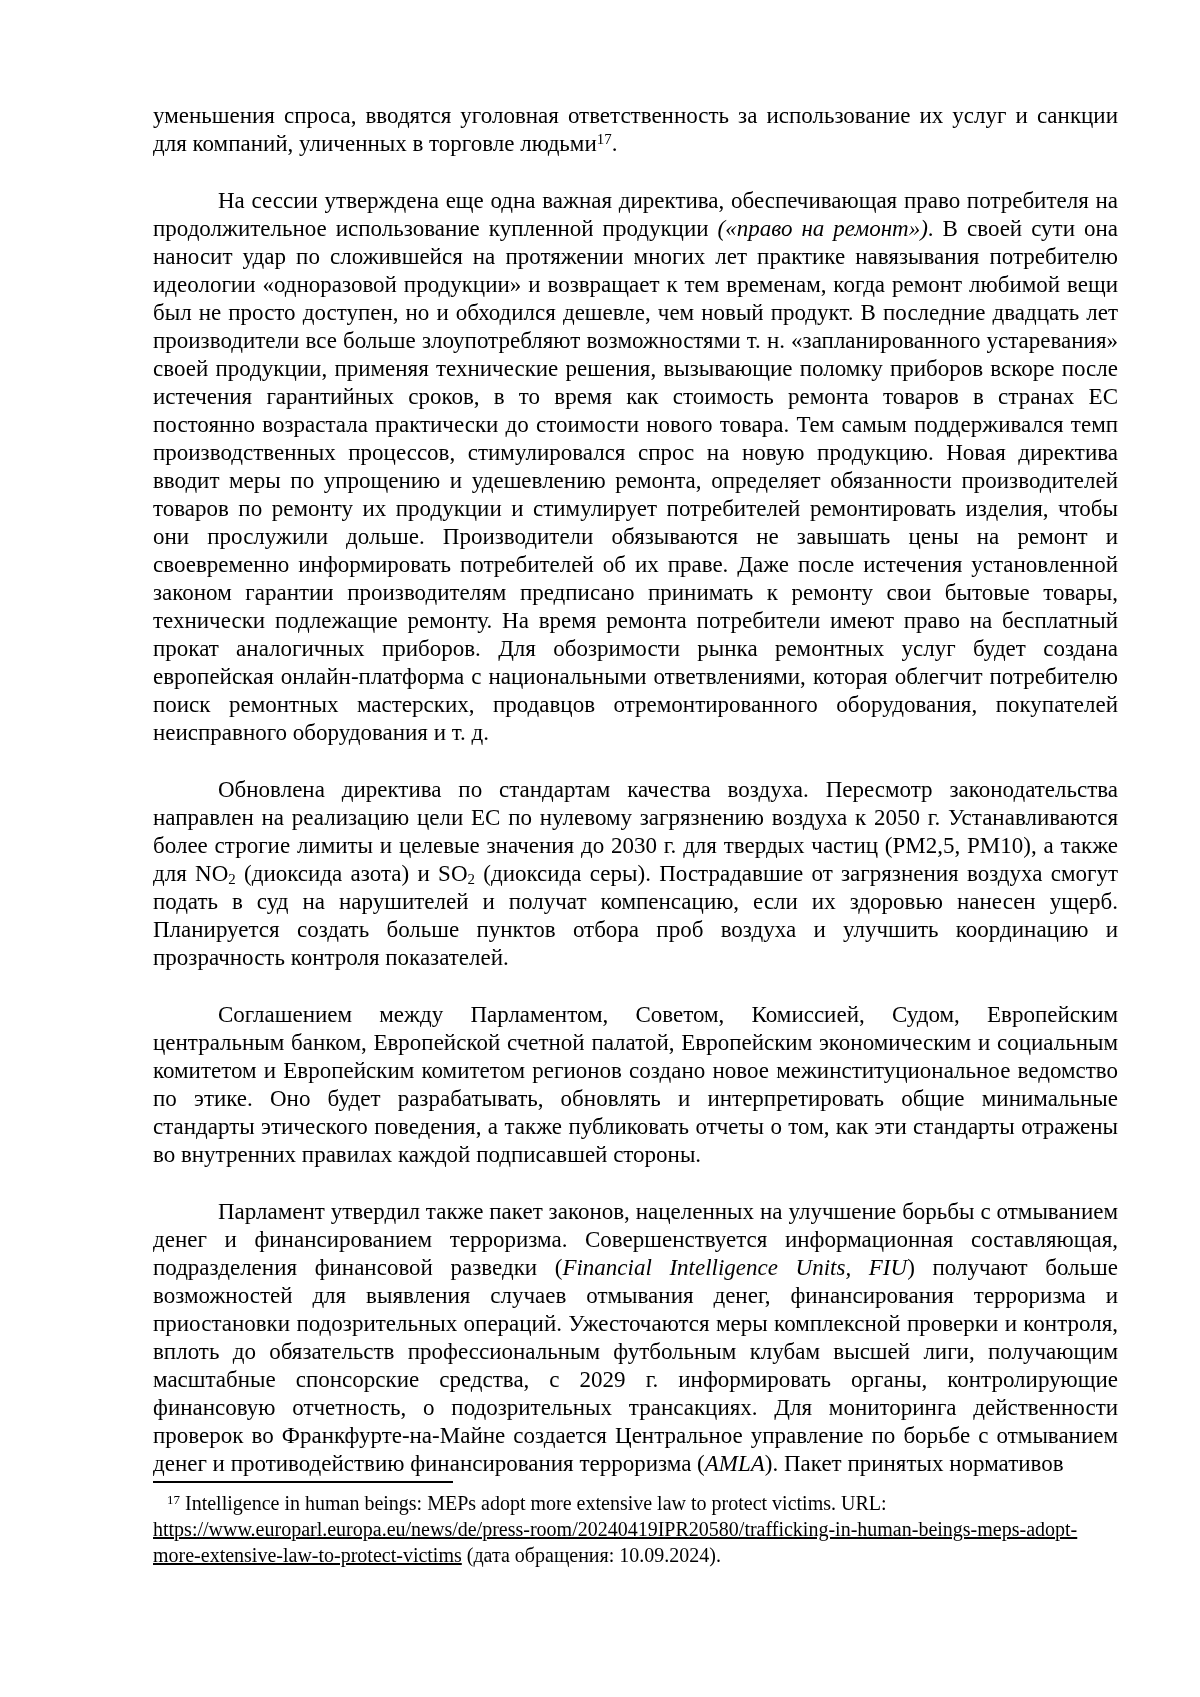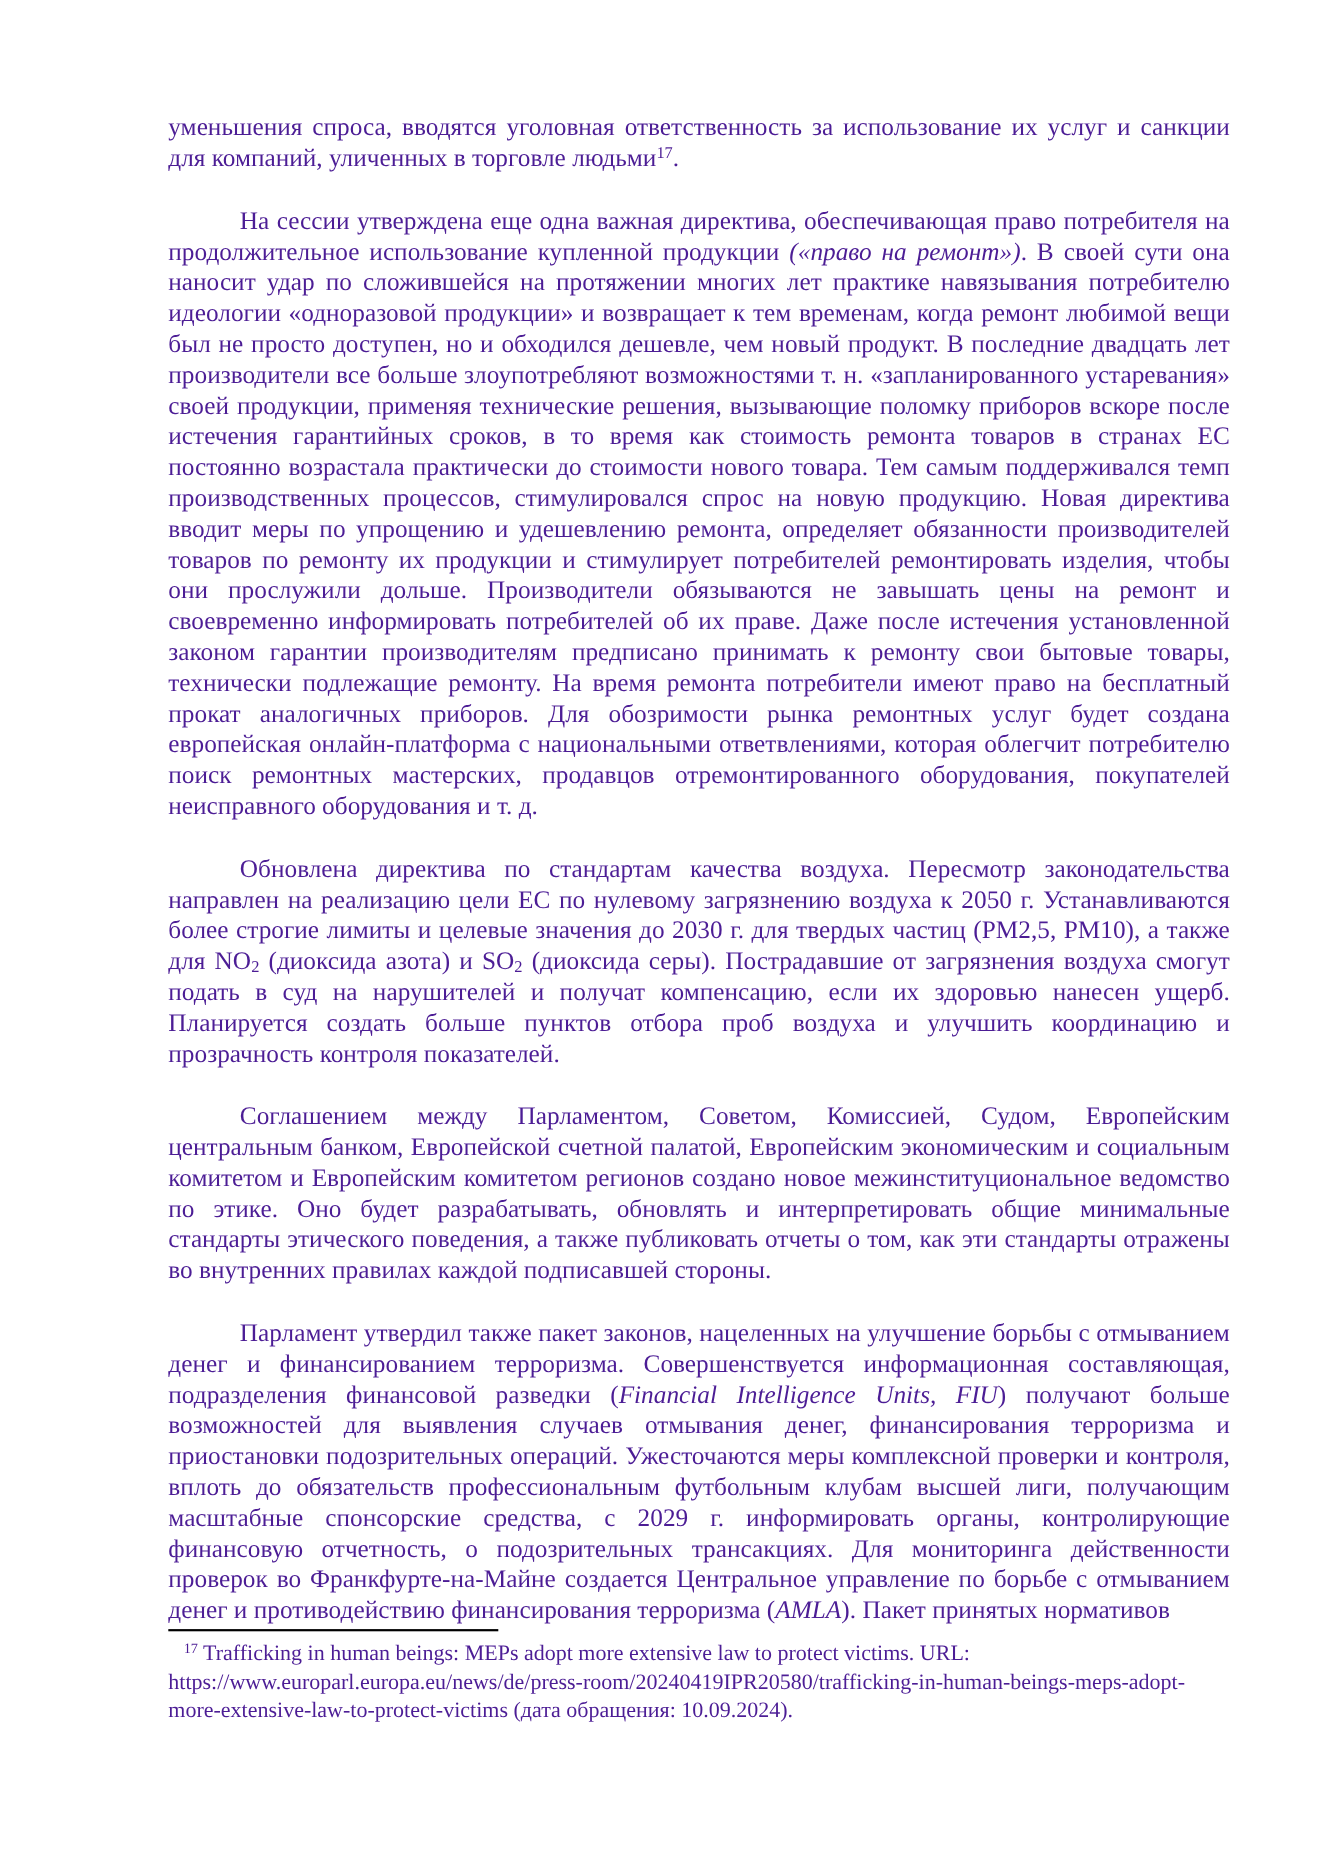--- a/index.html
+++ b/index.html
@@ -5,21 +5,21 @@
   html, body {
     margin: 0;
     padding: 0;
     background: #ffffff;
   }
   .page {
     position: relative;
     width: 1200px;
     height: 1697px;
     background: #ffffff;
-    color: #4c1d95;
+    color: #000000;
     font-family: "Liberation Serif", "DejaVu Serif", serif;
     overflow: hidden;
   }
   .content {
     position: absolute;
     left: 153px;
     top: 102px;
     width: 965px;
     font-size: 23px;
     line-height: 28px;
@@ -63,20 +63,21 @@
     border-top: 2px solid #000000;
     margin: 0 0 7px 0;
   }
   .footnote-text {
     margin: 0;
     padding: 0;
     text-indent: 14px;
     overflow-wrap: break-word;
   }
   .u {
+    text-decoration: underline;
   }
   .page-number {
     position: absolute;
     left: 153px;
     top: 1566px;
     width: 965px;
     text-align: center;
     font-size: 23px;
     line-height: 28px;
   }
@@ -89,17 +90,17 @@
   <div class="content">
     <p class="body-par"><span>уменьшения спроса, вводятся уголовная ответственность за использование их услуг и санкции для компаний, уличенных в торговле людьми</span><sup class="rn">17</sup><span>.</span></p>
     <p class="body-par indent"><span>На сессии утверждена еще одна важная директива, обеспечивающая право потребителя на продолжительное использование купленной продукции </span><i>(«право на ремонт»)</i><span>. В своей сути она наносит удар по сложившейся на протяжении многих лет практике навязывания потребителю идеологии «одноразовой продукции» и возвращает к тем временам, когда ремонт любимой вещи был не просто доступен, но и обходился дешевле, чем новый продукт. В последние двадцать лет производители все больше злоупотребляют возможностями т. н. «запланированного устаревания» своей продукции, применяя технические решения, вызывающие поломку приборов вскоре после истечения гарантийных сроков, в то время как стоимость ремонта товаров в странах ЕС постоянно возрастала практически до стоимости нового товара. Тем самым поддерживался темп производственных процессов, стимулировался спрос на новую продукцию. Новая директива вводит меры по упрощению и удешевлению ремонта, определяет обязанности производителей товаров по ремонту их продукции и стимулирует потребителей ремонтировать изделия, чтобы они прослужили дольше. Производители обязываются не завышать цены на ремонт и своевременно информировать потребителей об их праве. Даже после истечения установленной законом гарантии производителям предписано принимать к ремонту свои бытовые товары, технически подлежащие ремонту. На время ремонта потребители имеют право на бесплатный прокат аналогичных приборов. Для обозримости рынка ремонтных услуг будет создана европейская онлайн-платформа с национальными ответвлениями, которая облегчит потребителю поиск ремонтных мастерских, продавцов отремонтированного оборудования, покупателей неисправного оборудования и т. д.</span></p>
     <p class="body-par indent"><span>Обновлена директива по стандартам качества воздуха. Пересмотр законодательства направлен на реализацию цели ЕС по нулевому загрязнению воздуха к 2050 г. Устанавливаются более строгие лимиты и целевые значения до 2030 г. для твердых частиц (PM2,5, PM10), а также для NO</span><sub class="rn">2</sub><span> (диоксида азота) и SO</span><sub class="rn">2</sub><span> (диоксида серы). Пострадавшие от загрязнения воздуха смогут подать в суд на нарушителей и получат компенсацию, если их здоровью нанесен ущерб. Планируется создать больше пунктов отбора проб воздуха и улучшить координацию и прозрачность контроля показателей.</span></p>
     <p class="body-par indent"><span>Соглашением между Парламентом, Советом, Комиссией, Судом, Европейским центральным банком, Европейской счетной палатой, Европейским экономическим и социальным комитетом и Европейским комитетом регионов создано новое межинституциональное ведомство по этике. Оно будет разрабатывать, обновлять и интерпретировать общие минимальные стандарты этического поведения, а также публиковать отчеты о том, как эти стандарты отражены во внутренних правилах каждой подписавшей стороны.</span></p>
     <p class="body-par indent"><span>Парламент утвердил также пакет законов, нацеленных на улучшение борьбы с отмыванием денег и финансированием терроризма. Совершенствуется информационная составляющая, подразделения финансовой разведки (</span><i>Financial Intelligence Units, FIU</i><span>) получают больше возможностей для выявления случаев отмывания денег, финансирования терроризма и приостановки подозрительных операций. Ужесточаются меры комплексной проверки и контроля, вплоть до обязательств профессиональным футбольным клубам высшей лиги, получающим масштабные спонсорские средства, с 2029 г. информировать органы, контролирующие финансовую отчетность, о подозрительных трансакциях. Для мониторинга действенности проверок во Франкфурте-на-Майне создается Центральное управление по борьбе с отмыванием денег и противодействию финансирования терроризма (</span><i>AMLA</i><span>). Пакет принятых нормативов</span></p>
   </div>
 
   <div class="footnote-block">
     <div class="footnote-rule"></div>
-    <p class="footnote-text"><sup class="rn">17</sup><span> Trafficking in human beings: MEPs adopt more extensive law to protect victims. URL: </span><span class="u">https://www.europarl.europa.eu/news/de/press-room/20240419IPR20580/trafficking-in-human-beings-meps-adopt-more-extensive-law-to-protect-victims</span><span> (дата обращения: 10.09.2024).</span></p>
+    <p class="footnote-text"><sup class="rn">17</sup><span> Intelligence in human beings: MEPs adopt more extensive law to protect victims. URL: </span><span class="u">https://www.europarl.europa.eu/news/de/press-room/20240419IPR20580/trafficking-in-human-beings-meps-adopt-more-extensive-law-to-protect-victims</span><span> (дата обращения: 10.09.2024).</span></p>
   </div>
 
 
 </div>
 
 </body></html>

